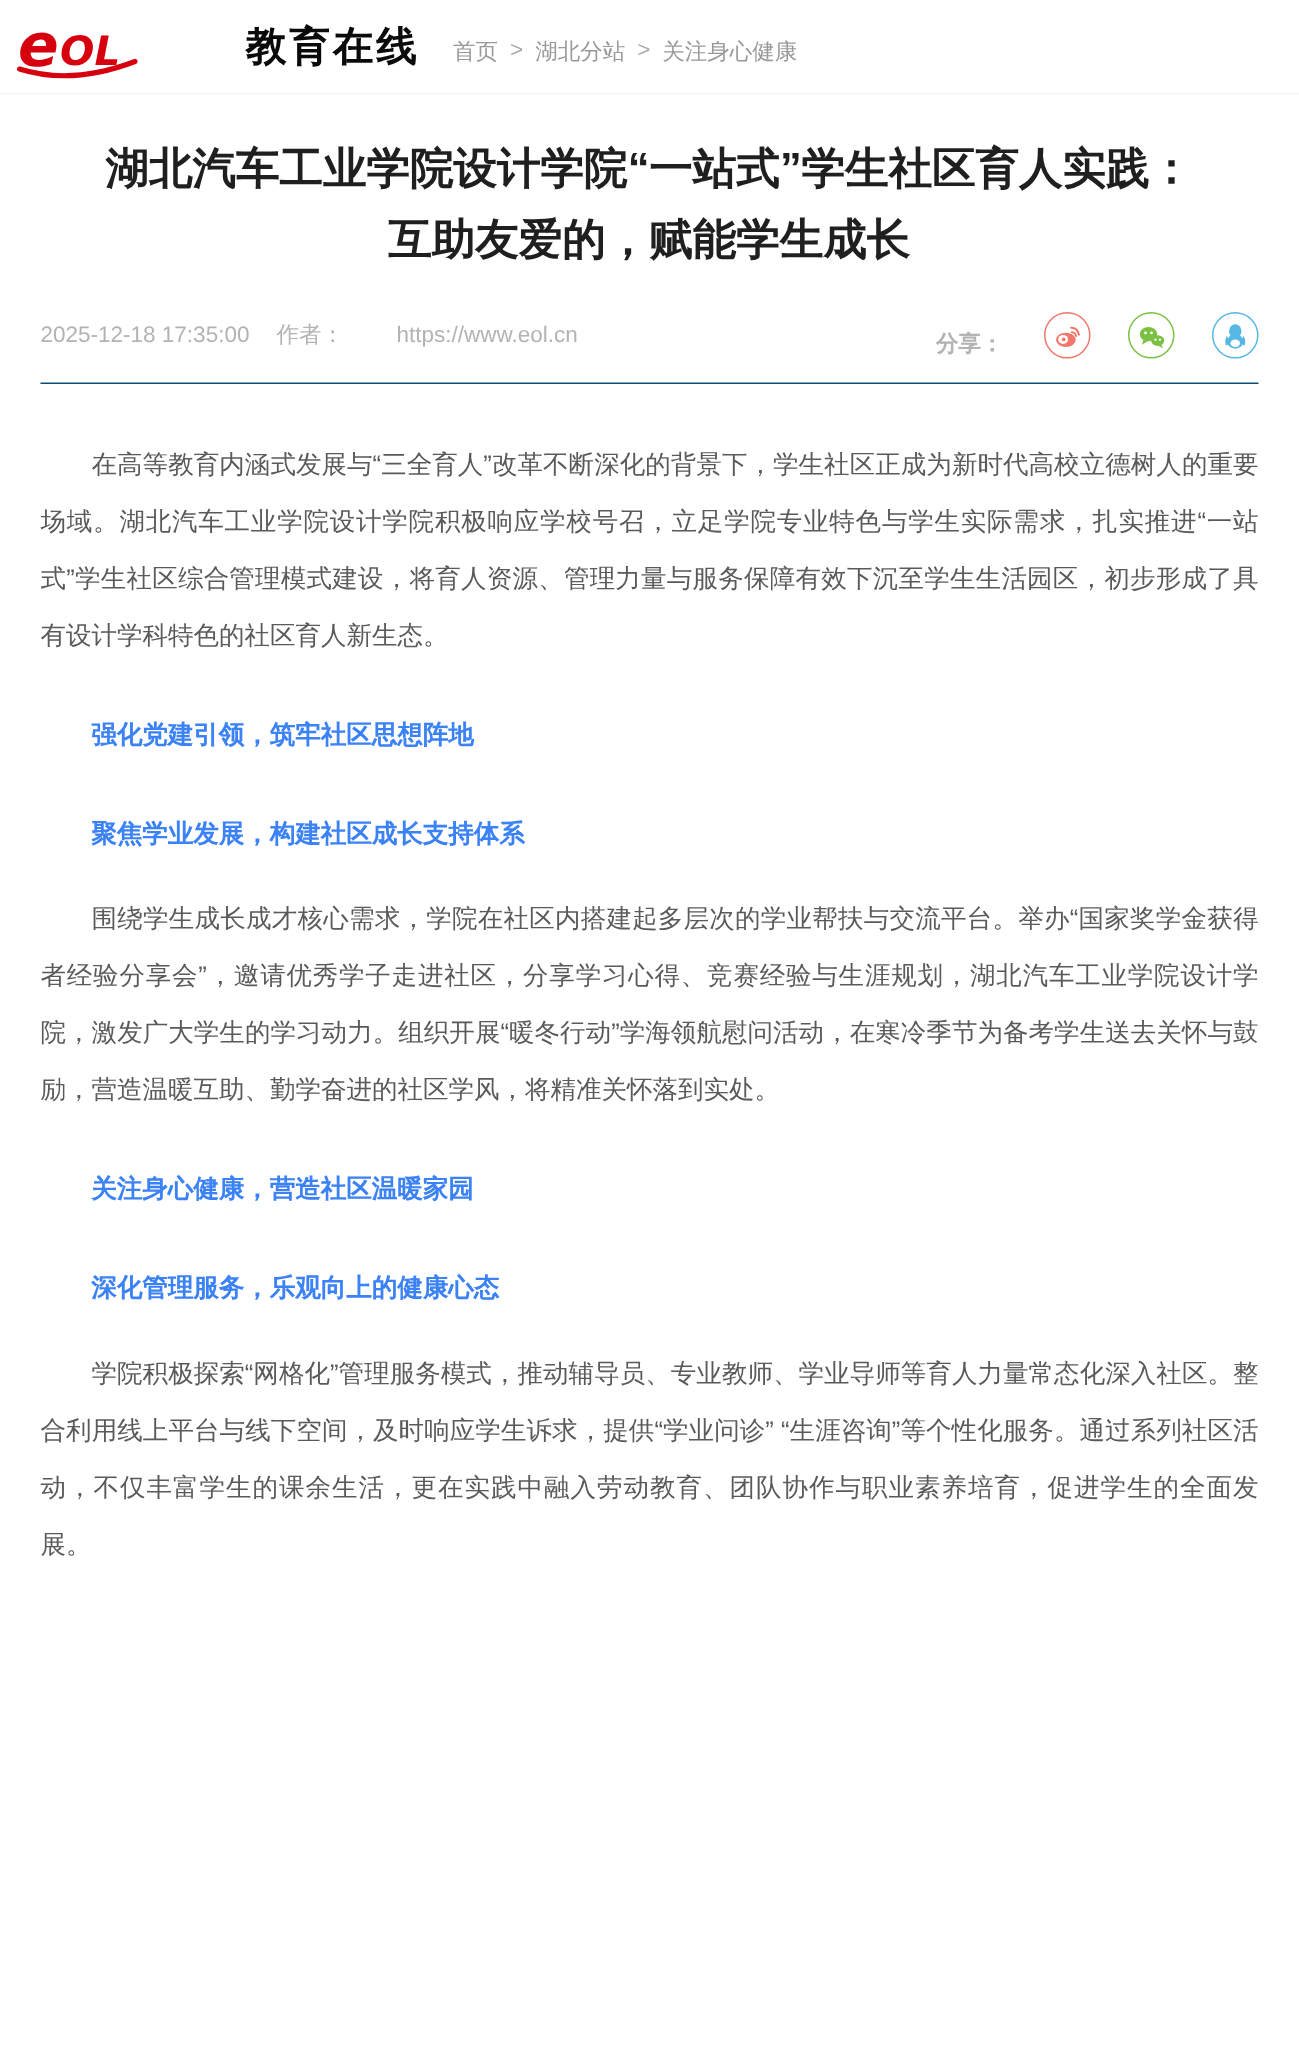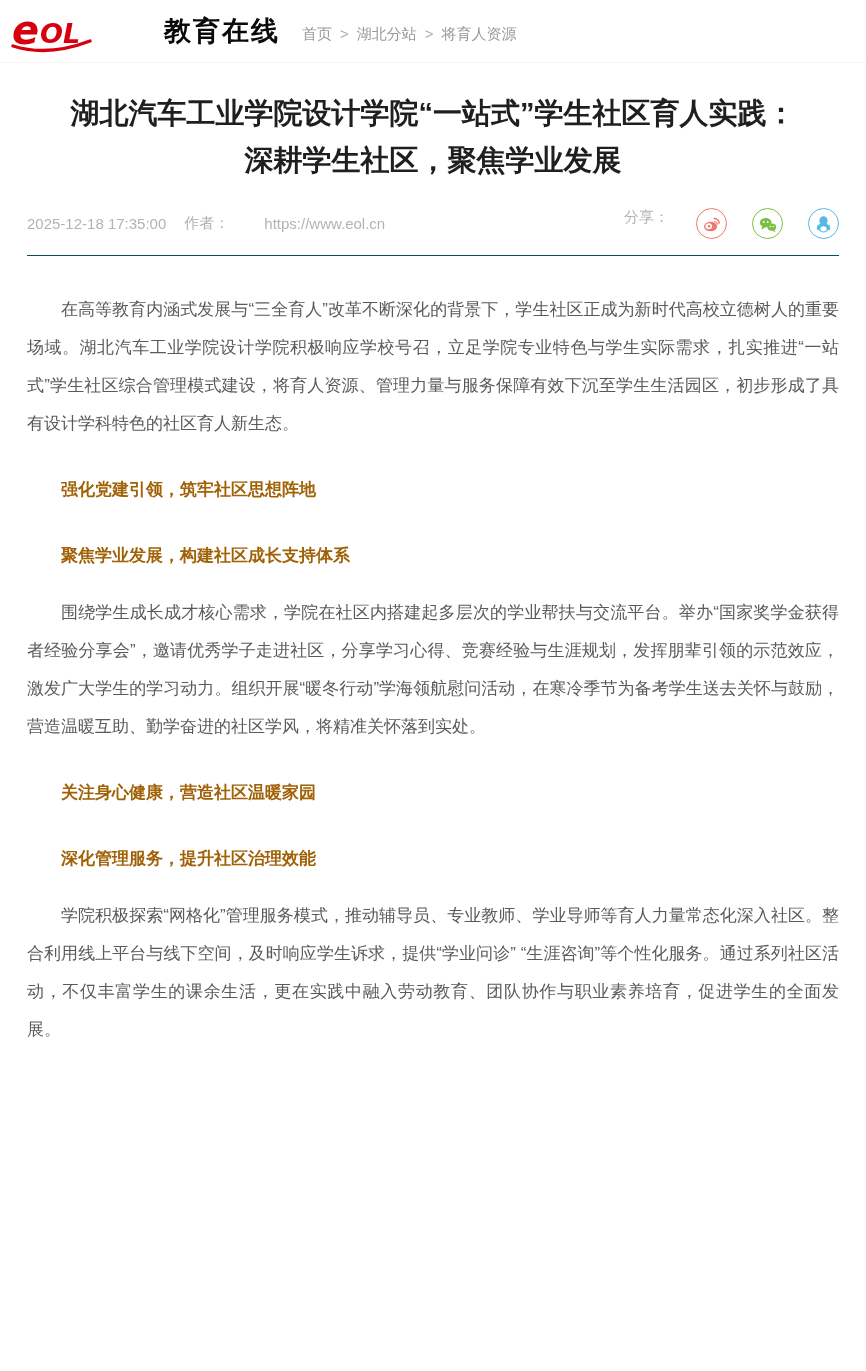--- a/index.html
+++ b/index.html
@@ -66,22 +66,23 @@
     color: #b3b3b3;
     padding-bottom: 16px;
     border-bottom: 1px solid #0c4a6e;
   }
   .meta-date { margin-right: 18px; }
   .meta-author { margin-right: 35px; }
   .meta-source { color: #b3b3b3; text-decoration: none; cursor: pointer; }
   .share-group {
     margin-left: auto;
     display: flex;
-    align-items: flex-start;
+    align-items: flex-end;
     gap: 25px;
+    font-weight: bold;
   }
   .share-label { color: #b3b3b3; margin-right: 2px; }
   .share-icon {
     width: 31px; height: 31px;
     border-radius: 50%;
     display: inline-flex;
     align-items: center;
     justify-content: center;
     cursor: pointer;
     background: #fff;
@@ -98,21 +99,21 @@
     line-height: 38px;
     color: #5a5a5a;
     text-indent: 2em;
     margin: 19px 0;
     text-align: justify;
   }
   .article-body h3.sub-heading {
     font-size: 17px;
     line-height: 38px;
     font-weight: bold;
-    color: #a16207;
+    color: #3b82f6;
     text-indent: 2em;
     margin: 28px 0 6px;
   }
 </style>
 </head>
 <body>
 
 <header class="site-header">
   <div class="logo">
     <svg class="logo-mark" viewBox="0 0 152 46" xmlns="http://www.w3.org/2000/svg">
@@ -120,29 +121,29 @@
       <text x="30" y="35" font-family="DejaVu Sans, sans-serif" font-size="27" font-weight="bold" font-style="italic" fill="#d7000f">OL</text>
       <path d="M3 38 Q 38 49 80 33" stroke="#d7000f" stroke-width="3.4" fill="none" stroke-linecap="round"></path>
     </svg>
     <span class="logo-text">教育在线</span>
   </div>
   <nav class="breadcrumb">
     <span class="crumb">首页</span>
     <span class="sep">&gt;</span>
     <span class="crumb">湖北分站</span>
     <span class="sep">&gt;</span>
-    <span class="crumb">将育人资源</span>
+    <span class="crumb">关注身心健康</span>
   </nav>
 </header>
 
 <main class="container">
 
   <h1 class="article-title">
     <div>湖北汽车工业学院设计学院“一站式”学生社区育人实践：</div>
-    <div>深耕学生社区，聚焦学业发展</div>
+    <div>互助友爱的，赋能学生成长</div>
   </h1>
 
   <div class="meta-row">
     <span class="meta-date">2025-12-18 17:35:00</span>
     <span class="meta-author">作者：</span>
     <span class="meta-source">https://www.eol.cn</span>
 
     <span class="share-group">
       <span class="share-label">分享：</span>
 
@@ -178,19 +179,19 @@
           <ellipse cx="15" cy="22" rx="4.1" ry="3.4" fill="#ffffff"></ellipse>
         </svg>
       </span>
     </span>
   </div>
 
   <article class="article-body">
       <p class="para">在高等教育内涵式发展与“三全育人”改革不断深化的背景下，学生社区正成为新时代高校立德树人的重要场域。湖北汽车工业学院设计学院积极响应学校号召，立足学院专业特色与学生实际需求，扎实推进“一站式”学生社区综合管理模式建设，将育人资源、管理力量与服务保障有效下沉至学生生活园区，初步形成了具有设计学科特色的社区育人新生态。</p>
       <h3 class="sub-heading">强化党建引领，筑牢社区思想阵地</h3>
       <h3 class="sub-heading">聚焦学业发展，构建社区成长支持体系</h3>
-      <p class="para">围绕学生成长成才核心需求，学院在社区内搭建起多层次的学业帮扶与交流平台。举办“国家奖学金获得者经验分享会”，邀请优秀学子走进社区，分享学习心得、竞赛经验与生涯规划，发挥朋辈引领的示范效应，激发广大学生的学习动力。组织开展“暖冬行动”学海领航慰问活动，在寒冷季节为备考学生送去关怀与鼓励，营造温暖互助、勤学奋进的社区学风，将精准关怀落到实处。</p>
+      <p class="para">围绕学生成长成才核心需求，学院在社区内搭建起多层次的学业帮扶与交流平台。举办“国家奖学金获得者经验分享会”，邀请优秀学子走进社区，分享学习心得、竞赛经验与生涯规划，湖北汽车工业学院设计学院，激发广大学生的学习动力。组织开展“暖冬行动”学海领航慰问活动，在寒冷季节为备考学生送去关怀与鼓励，营造温暖互助、勤学奋进的社区学风，将精准关怀落到实处。</p>
       <h3 class="sub-heading">关注身心健康，营造社区温暖家园</h3>
-      <h3 class="sub-heading">深化管理服务，提升社区治理效能</h3>
+      <h3 class="sub-heading">深化管理服务，乐观向上的健康心态</h3>
       <p class="para">学院积极探索“网格化”管理服务模式，推动辅导员、专业教师、学业导师等育人力量常态化深入社区。整合利用线上平台与线下空间，及时响应学生诉求，提供“学业问诊” “生涯咨询”等个性化服务。通过系列社区活动，不仅丰富学生的课余生活，更在实践中融入劳动教育、团队协作与职业素养培育，促进学生的全面发展。</p>
     </article>
 
 </main>
 
 </body></html>

